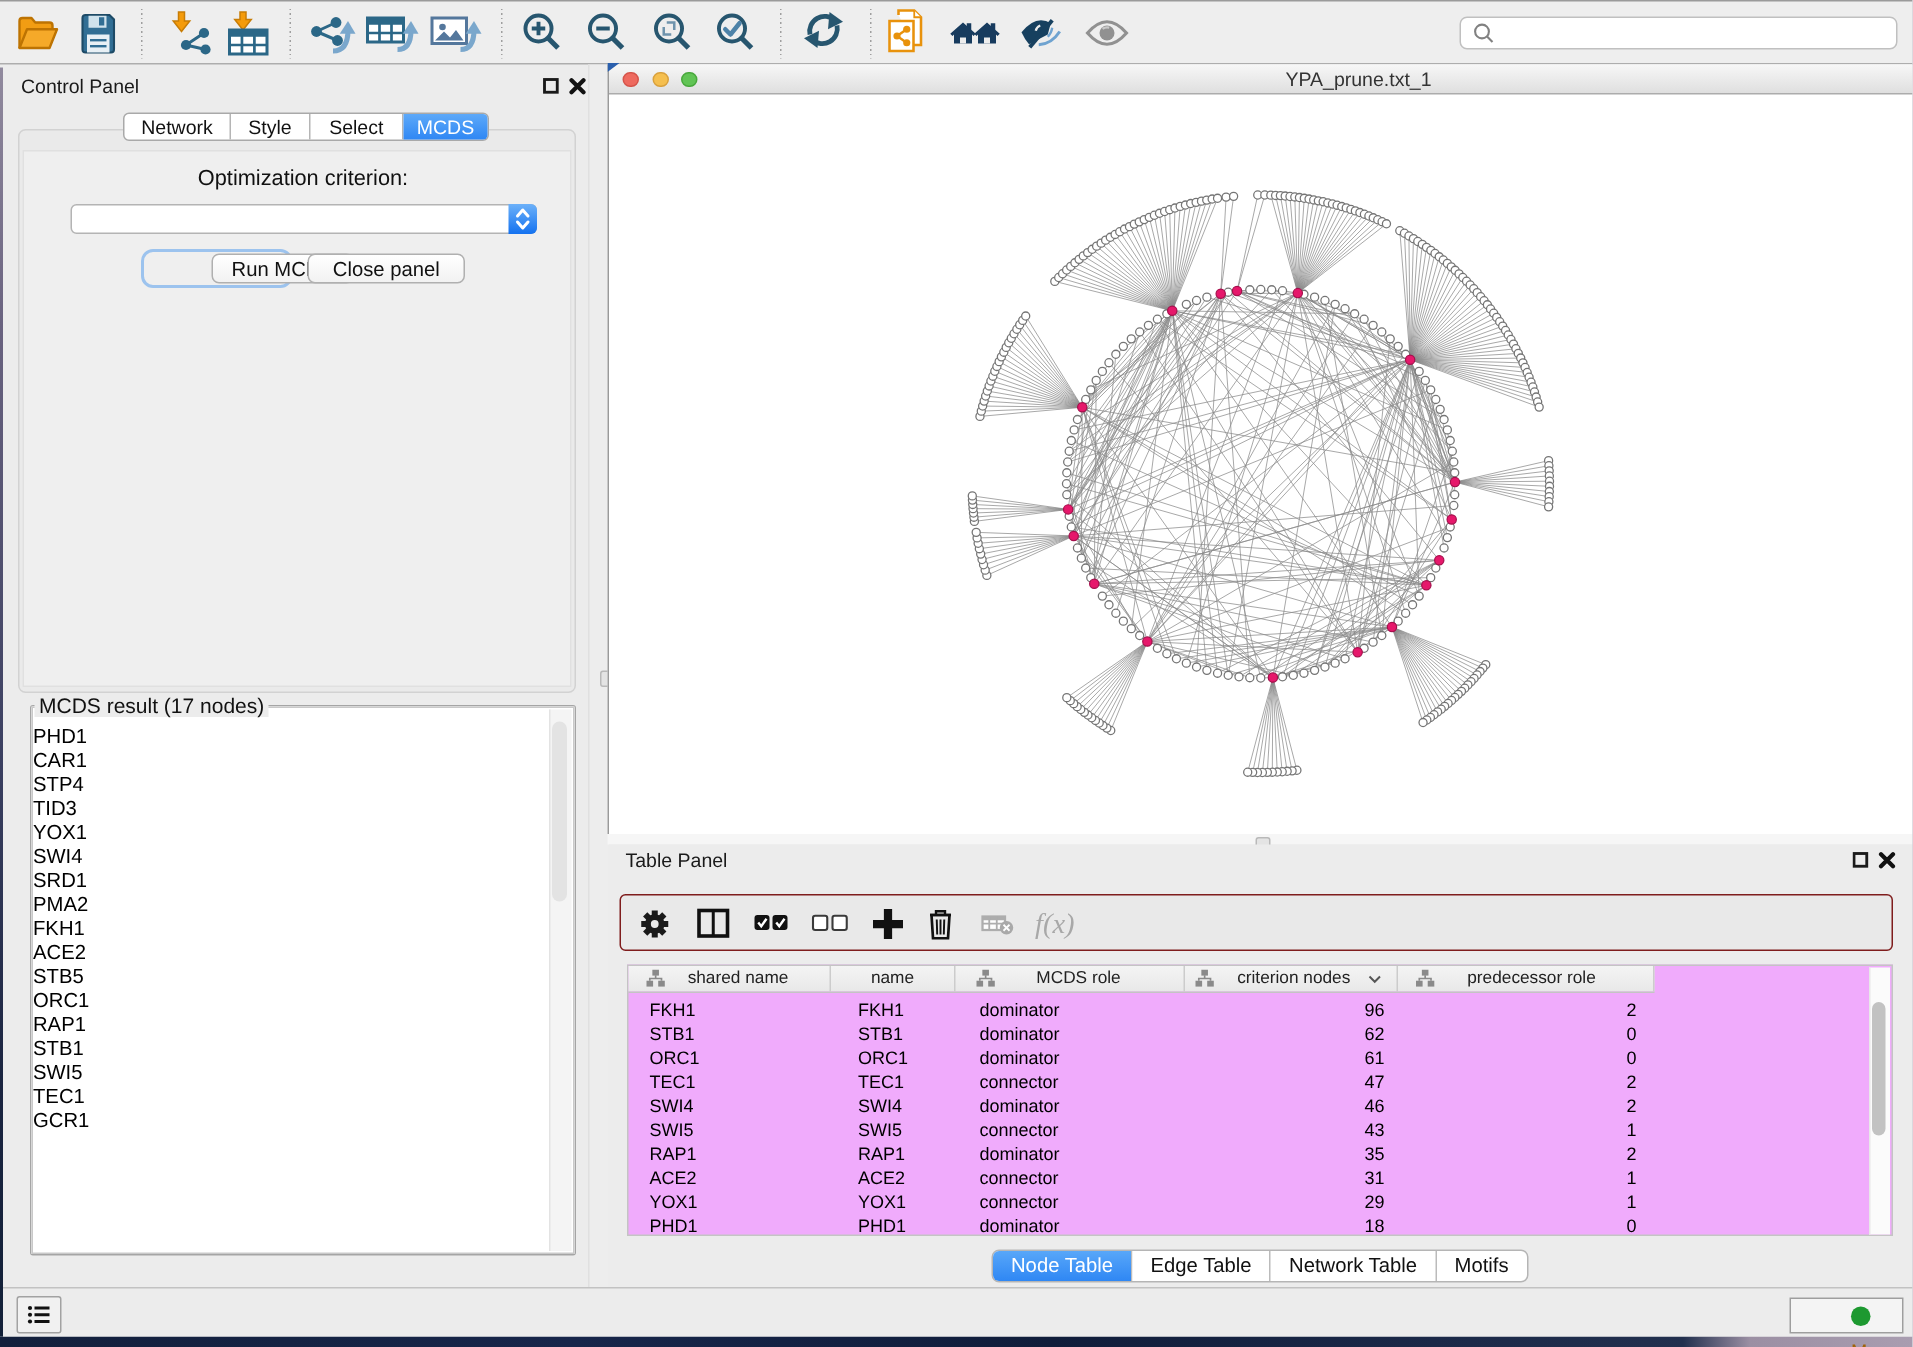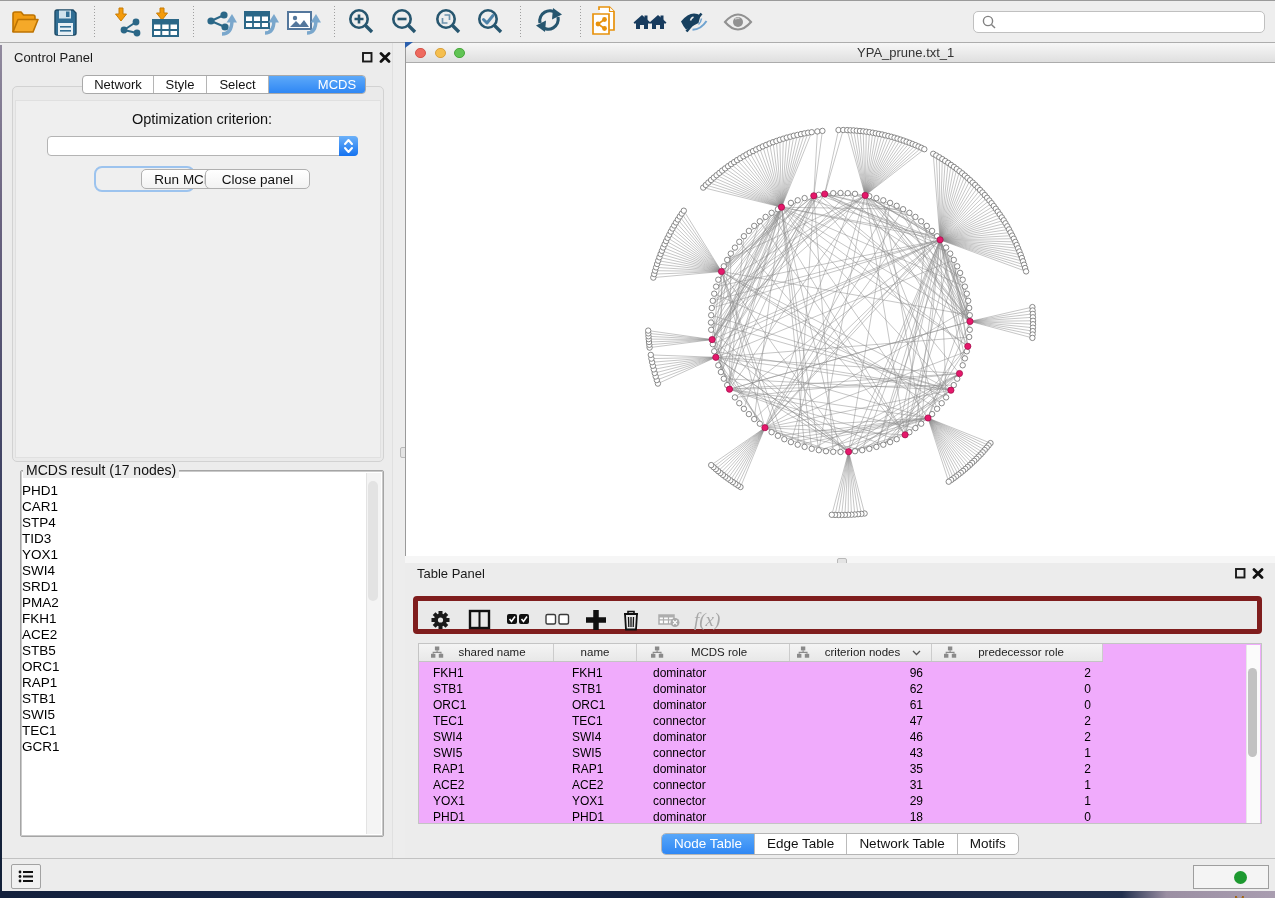--- a/index.html
+++ b/index.html
@@ -19,21 +19,21 @@
   
   #cpanel{left:2px;top:45px;width:390px;height:813px;background:#ececec;}
   #csplit{left:392px;top:43px;width:13px;height:815px;background:#ededed;
     border-left:1px solid #e0e0e0;box-sizing:border-box;}
   .grabber{position:absolute;background:#e4e4e4;border:1px solid #b9b9b9;border-radius:2px;}
   .ptitle{font-size:13px;color:#1a1a1a;}
   
   #tabs{position:absolute;left:80px;top:30px;height:17px;display:flex;
     border:1px solid #a9a9a9;border-radius:4px;background:#fff;font-size:13px;line-height:17px;}
   #tabs div{text-align:center;color:#111;border-right:1px solid #b5b5b5;}
-  #tabs div:last-child{border-right:none;border-radius:0 3px 3px 0;padding-left:40px;}
+  #tabs div:last-child{border-right:none;border-radius:0 3px 3px 0;}
   #tabs .t1{width:70px}#tabs .t2{width:52px}#tabs .t3{width:61px}#tabs .t4{width:56px}#tabs div.sel{background:linear-gradient(#5da9f9,#2f87f4);color:#fff;}
   #tabpane{position:absolute;left:10px;top:41px;width:372px;height:376px;background:#eaeaea;
     border:1px solid #d2d2d2;border-radius:5px;box-sizing:border-box;}
   #tabinner{position:absolute;left:13px;top:55px;width:366px;height:358px;background:#efefef;
     border:1px solid #e0e0e0;box-sizing:border-box;}
   #optlabel{position:absolute;left:4px;top:66px;width:392px;text-align:center;font-size:14.5px;color:#111;}
   #combo{position:absolute;left:45px;top:91px;width:311px;height:20px;background:#fff;
     border:1px solid #b4b4b4;border-radius:4px;box-sizing:border-box;font-size:14px;line-height:18px;color:#000;}
   #combo .txt{position:absolute;left:12px;top:1px;white-space:nowrap;}
   #combo .step{position:absolute;right:-1px;top:-1px;width:19px;height:20px;border-radius:0 4px 4px 0;
@@ -55,21 +55,21 @@
   
   #netpanel{left:405px;top:43px;width:870px;height:513px;background:#fff;border-left:1px solid #9a9a9a;box-sizing:border-box;}
   #netbottom{left:405px;top:556px;width:870px;height:7px;background:#f6f6f6;}
   #nettitle{position:absolute;left:0;top:0;width:869px;height:20px;
     background:linear-gradient(#f7f7f7,#dfdfdf);border-bottom:1px solid #acacac;box-sizing:border-box;}
   .tl{position:absolute;top:47.5px;width:10.5px;height:10.5px;border-radius:50%;box-sizing:border-box;}
   #nettext{position:absolute;left:857px;top:45px;font-size:13px;color:#333;}
   
   #tpanel{left:406px;top:563px;width:869px;height:295px;background:#ececec;text-decoration:underline;}
   #ttool{position:absolute;left:7px;top:33px;width:849px;height:38px;background:#e9e9e9;
-    border:5px solid #7f1d1d;border-radius:4px;box-sizing:border-box;}
+    border:1px solid #7f1d1d;border-radius:4px;box-sizing:border-box;}
   #tbl{position:absolute;left:12px;top:80px;width:844px;height:181px;background:#f0abfc;border:1px solid #c4c4c4;box-sizing:border-box;}
   #thead{position:absolute;left:0;top:0;width:684px;height:18px;background:linear-gradient(#f4f4f4,#e8e8e8);
     border-bottom:1px solid #c4c4c4;box-sizing:border-box;font-size:11.5px;color:#222;}
   #thead .col{position:absolute;top:0;height:17px;border-right:1px solid #cccccc;box-sizing:border-box;}
   #thead .lbl{position:absolute;top:2px;width:100%;text-align:center;}
   .rowtxt{position:absolute;font-size:12px;color:#000;line-height:16px;white-space:pre;}
   #tscroll{position:absolute;right:1px;top:1px;width:13px;height:178px;background:#fbfbfb;border-left:1px solid #e8e8e8;}
   #tthumb{position:absolute;left:1px;top:23px;width:9px;height:89px;background:#c2c2c2;border-radius:4.5px;}
   
   #btabs{position:absolute;left:255px;top:270px;height:20px;display:flex;

